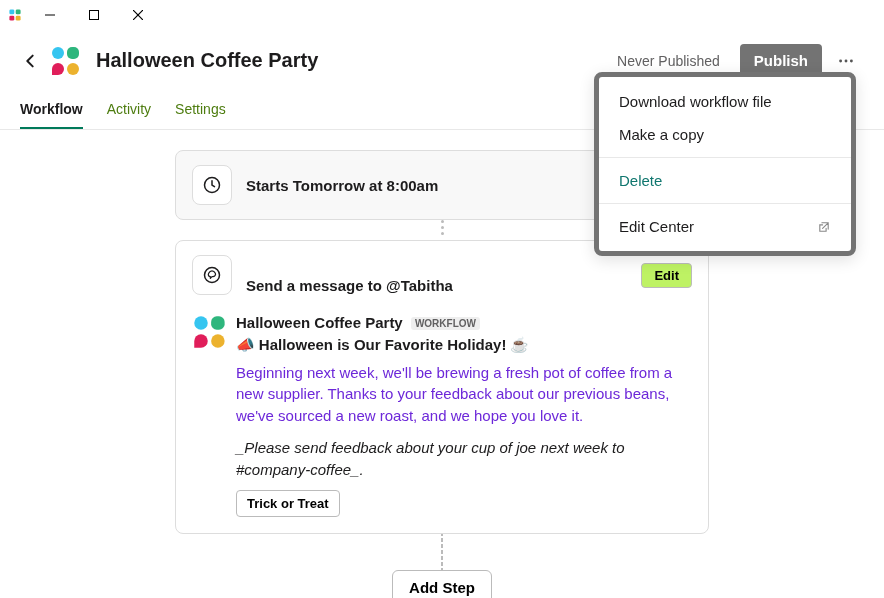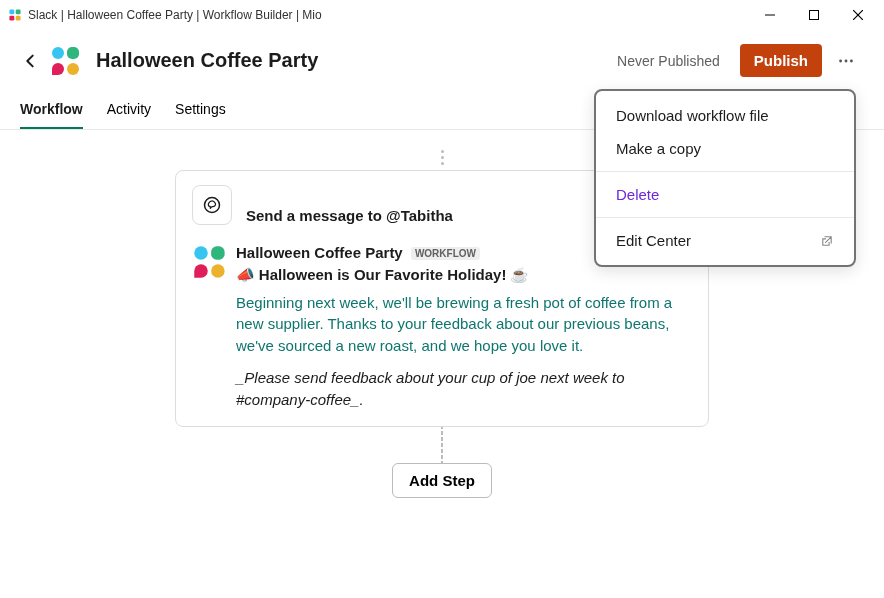--- a/index.html
+++ b/index.html
@@ -10,74 +10,73 @@
     .titlebar-title { font-size: 12px; color: #333; flex: 1; }
     .win-controls { display: flex; }
     .win-btn { width: 44px; height: 28px; display: flex; align-items: center; justify-content: center; font-size: 12px; cursor: pointer; }
     .win-btn svg { width: 10px; height: 10px; }
 
     .header { display: flex; align-items: center; padding: 14px 24px 14px 18px; }
     .back-arrow { width: 24px; height: 24px; display:flex; align-items:center; justify-content:center; cursor:pointer; margin-right:8px; }
     .logo { width: 32px; height: 32px; margin-right: 14px; }
     .page-title { font-size: 20px; font-weight: 900; flex:1; }
     .never-pub { color: #616061; font-size: 14px; margin-right: 20px; }
-    .publish-btn { background:#c2410c; color:#fff; border:none; font-weight:700; font-size:15px; padding:8px 14px; border-radius:4px; cursor:pointer; margin-right:10px; }
+    .publish-btn { background:#737373; color:#fff; border:none; font-weight:700; font-size:15px; padding:8px 14px; border-radius:4px; cursor:pointer; margin-right:10px; }
     .more-btn { width:28px; height:28px; display:flex; align-items:center; justify-content:center; cursor:pointer; border-radius:4px; }
 
     .tabs { display:flex; border-bottom:1px solid #e8e8e8; padding:0 20px; margin-top:2px; gap:24px; }
-    .tab { padding:8px 0 10px; font-size:14px; color:#000000; cursor:pointer; }
+    .tab { padding:8px 0 10px; font-size:14px; color:#4d7c0f; cursor:pointer; }
     .tab.active { color:#1d1c1d; font-weight:700; border-bottom:2px solid #007a5a; }
 
     .canvas { padding: 20px 0 0; display:flex; flex-direction:column; align-items:center; }
     .card { width: 534px; border:1px solid #ddd; border-radius:8px; background:#fff; }
     .trigger-card { background:#f8f8f8; display:flex; align-items:center; padding:14px 16px; }
     .step-icon-box { width:40px; height:40px; border:1px solid #ddd; border-radius:8px; display:flex; align-items:center; justify-content:center; background:#fff; margin-right:14px; }
     .trigger-text { font-weight:700; font-size:15px; }
 
     .connector { width:4px; height:20px; display:flex; flex-direction:column; align-items:center; gap:3px; }
     .connector span { width:3px; height:3px; background:#bbb; border-radius:50%; }
 
     .message-card { padding:0; }
     .msg-head { display:flex; align-items:center; padding:14px 16px 10px; border-bottom:1px solid #eee0; }
     .msg-head-text { font-weight:700; flex:1; font-size:15px;margin-top:21px; }
-    .edit-btn { border:1px solid #bbb; background:#f97316; border-radius:4px; padding:4px 12px; font-size:13px; font-weight:700; cursor:pointer; }
+    .edit-btn { border:1px solid #bbb; background:#bef264; border-radius:4px; padding:4px 12px; font-size:13px; font-weight:700; cursor:pointer; }
 
     .msg-body { padding:6px 16px 16px 16px; display:flex; }
     .msg-logo { width:36px; height:36px; flex-shrink:0; margin-right:8px; margin-top:2px; }
     .msg-content { flex:1; font-size:15px; line-height:1.45; }
     .app-name { font-weight:900; font-size:15px; }
     .workflow-badge { font-size:10px; background:#eee; color:#616061; padding:1px 4px; border-radius:3px; margin-left:4px; vertical-align:middle; font-weight:600; }
     .msg-title-line { font-weight:700; }
-    .msg-para { margin-top:6px; color:#0f766e; }
+    .msg-para { margin-top:6px; color:#6d28d9; }
     .msg-ital { margin-top:10px; color:#1d1c1d;font-style:italic; }
     .msg-btn { margin-top:10px; border:1px solid #bbb; background:#fff; border-radius:4px; padding:5px 10px; font-size:13px; font-weight:600; cursor:pointer; display:inline-block; }
 
     .connector-long { width:4px; height:36px; background-image: radial-gradient(#bbb 1.2px, transparent 1.2px); background-size: 4px 6px; background-repeat: repeat-y; background-position:center; }
 
     .add-step { border:1px solid #bbb; background:#fff; border-radius:6px; padding:8px 16px; font-size:15px; font-weight:600; cursor:pointer; }
 
-    .dropdown { position:absolute; top:89px; right:28px; width:262px; background:#fff; border:2px solid #737373; border-radius:8px; box-shadow:0 4px 16px rgba(0,0,0,0.12); z-index:10; padding:8px 0; }
+    .dropdown { position:absolute; top:72px; right:28px; width:262px; background:#fff; border:5px solid #737373; border-radius:8px; box-shadow:0 4px 16px rgba(0,0,0,0.12); z-index:10; padding:8px 0; }
     .dropdown-item { padding:8px 20px; font-size:15px; cursor:pointer; display:flex; align-items:center; }
-    .dropdown-item.danger { color:#6d28d9; }
+    .dropdown-item.danger { color:#0f766e; }
     .dropdown-sep { height:1px; background:#e8e8e8; margin:6px 0; }
     .ext-icon { margin-left:auto; color:#888; }
 
     svg { display:block; }
   </style>
 </head>
 <body>
 
 <div class="titlebar">
   <svg class="titlebar-icon" viewBox="0 0 20 20">
     <rect x="2" y="2" width="7" height="7" rx="2" fill="#36c5f0"></rect>
     <rect x="11" y="2" width="7" height="7" rx="2" fill="#2eb67d"></rect>
     <rect x="2" y="11" width="7" height="7" rx="2" fill="#e01e5a"></rect>
     <rect x="11" y="11" width="7" height="7" rx="2" fill="#ecb22e"></rect>
   </svg>
-  <div class="titlebar-title">Slack | Halloween Coffee Party | Workflow Builder | Mio</div>
   <div class="win-controls">
     <div class="win-btn">
         <svg viewBox="0 0 10 10">
           <line x1="0" y1="5" x2="10" y2="5" stroke="#000" stroke-width="1"></line>
         </svg>
       </div>
     <div class="win-btn">
         <svg viewBox="0 0 10 10">
           <rect x="0.5" y="0.5" width="9" height="9" fill="none" stroke="#000" stroke-width="1"></rect>
         </svg>
@@ -116,20 +115,29 @@
 </div>
 
 <div class="tabs">
   <div class="tab active">Workflow</div>
   <div class="tab">Activity</div>
   <div class="tab">Settings</div>
 </div>
 
 <div class="canvas">
 
+  <div class="card trigger-card">
+    <div class="step-icon-box">
+      <svg width="20" height="20" viewBox="0 0 24 24">
+          <circle cx="12" cy="12" r="9" fill="none" stroke="#1d1c1d" stroke-width="1.8"></circle>
+          <path d="M12 7v5l3 2" fill="none" stroke="#1d1c1d" stroke-width="1.8" stroke-linecap="round"></path>
+        </svg>
+    </div>
+    <div class="trigger-text">Starts Tomorrow at 8:00am</div>
+  </div>
 
   <div class="connector">
       <span></span>
       <span></span>
       <span></span>
     </div>
 
   <div class="card message-card">
     <div class="msg-head">
       <div class="step-icon-box">
@@ -150,20 +158,21 @@
         <circle cx="23" cy="24" r="6" fill="#ecb22e"></circle>
       </svg>
       <div class="msg-content">
         <div>
           <span class="app-name">Halloween Coffee Party</span>
           <span class="workflow-badge">WORKFLOW</span>
         </div>
         <div class="msg-title-line">📣 Halloween is Our Favorite Holiday! ☕</div>
         <div class="msg-para">Beginning next week, we'll be brewing a fresh pot of coffee from a new supplier. Thanks to your feedback about our previous beans, we've sourced a new roast, and we hope you love it.</div>
         <div class="msg-ital">_Please send feedback about your cup of joe next week to #company-coffee_.</div>
+        <button class="msg-btn">Trick or Treat</button>
       </div>
     </div>
   </div>
 
   <div class="connector-long"></div>
 
   <button class="add-step">Add Step</button>
 </div>
 
 <div class="dropdown">

